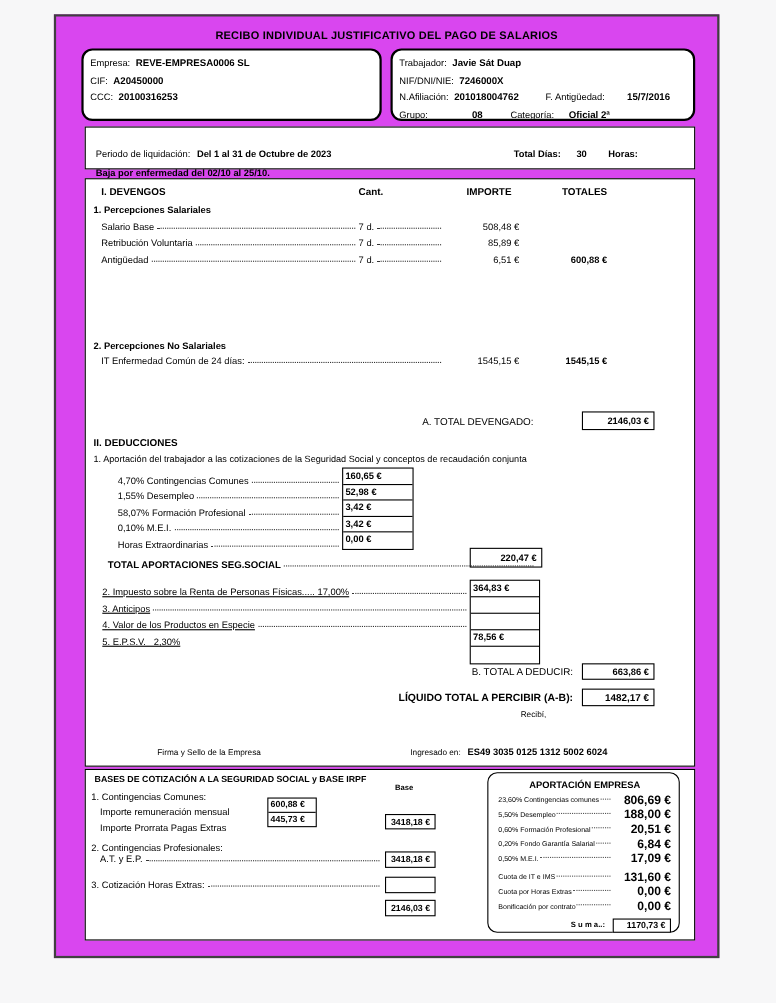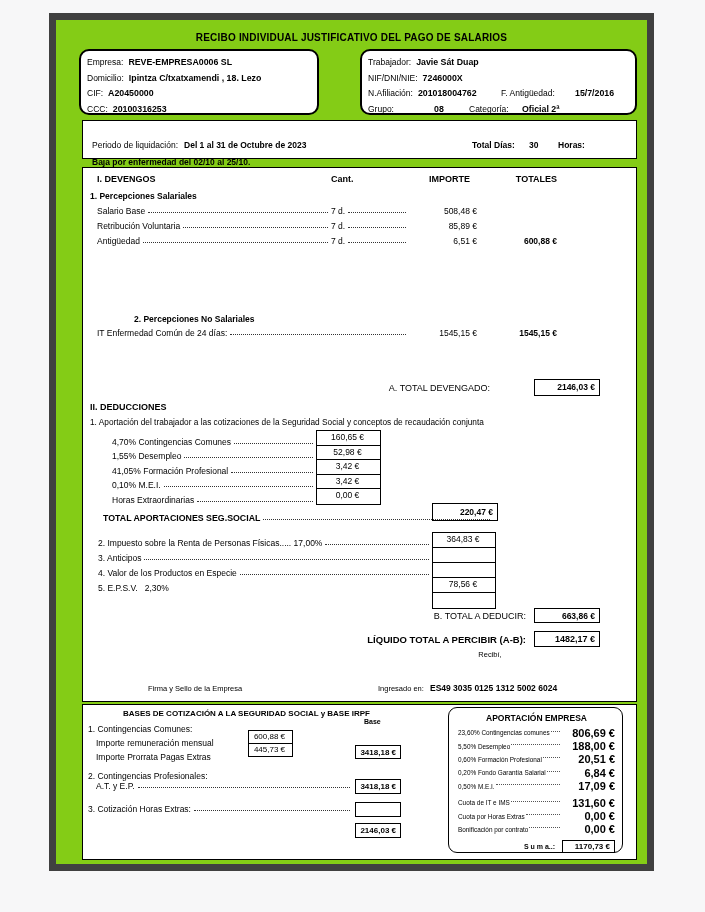--- a/index.html
+++ b/index.html
@@ -7,21 +7,21 @@
   body {
     background: #f7f7f8;
     font-family: "Liberation Sans", "DejaVu Sans", sans-serif;
     color: #000;
     position: relative;
     overflow: hidden;
     font-size: 8.5px;
   }
   .sheet {
     position: absolute; left: 49px; top: 13px; width: 605px; height: 858px;
-    background: #84cc16; border: 7px solid #404040;
+    background: #d946ef; border: 2px solid #404040;
   }
   .abs { position: absolute; }
   .b { font-weight: bold; }
   .title {
     position: absolute; left: 0; top: 12px; width: 100%;
     text-align: center; font-weight: bold; font-size: 10px; letter-spacing: .2px;
   }
   
   .hbox {
     position: absolute; top: 29px; height: 66px;
@@ -54,21 +54,21 @@
   .imp  { width: 68px; text-align: right; }
   .tot  { width: 80px; text-align: right; }
   .headrow { display: flex; align-items: flex-end; font-weight: bold; font-size: 9px; }
   .shead { position: absolute; font-weight: bold; font-size: 8.5px; }
   .vb {
     border: 1.5px solid #000; background: #fff; font-weight: bold;
     text-align: right; padding: 1px 4px 0 2px; font-size: 8.5px;
   }
   .stack { position: absolute; border: 1.5px solid #000; background: #fff; }
   .stack .cell {
-    font-weight: normal; text-align: center; padding: 1px 4px 0 2px; font-size: 8.5px;
+    font-weight: bold; text-align: left; padding: 1px 4px 0 2px; font-size: 8.5px;
     border-bottom: 1.5px solid #000;
   }
   .stack .cell:last-child { border-bottom: none; }
   .totrow { position: absolute; left: 0; width: 517px; display: flex; justify-content: flex-end; align-items: center; }
   .totrow .vb { margin-left: 8px; }
   
   .brow { display: flex; align-items: flex-end; position: absolute; }
   .aport {
     position: absolute; left: 365px; top: 2px; width: 175px; height: 146px;
     border: 1.5px solid #000; border-radius: 9px; background: #fff;
@@ -81,23 +81,22 @@
   .sumarow { display: flex; justify-content: flex-end; align-items: center; margin-top: 3.5px; }
   .small { font-size: 7.5px; }
 </style>
 </head>
 <body>
 
 <div class="sheet">
 
   <div class="title">RECIBO INDIVIDUAL JUSTIFICATIVO DEL PAGO DE SALARIOS</div>
 
-  <div class="hbox" style="left:23px; width:240px;">
+  <div class="hbox" style="left:23px; width:273px;">
     <div class="hrow"><span>Empresa:</span><span class="val">REVE-EMPRESA0006 SL</span></div>
-    <div class="hrow"><span>Domicilio:</span><span class="val">Ipintza C/txatxamendi , 18. Lezo</span></div>
     <div class="hrow"><span>CIF:</span><span class="val">A20450000</span></div>
     <div class="hrow"><span>CCC:</span><span class="val">20100316253</span></div>
   </div>
 
   <div class="hbox" style="left:304px; width:277px;">
     <div class="hrow"><span>Trabajador:</span><span class="val">Javie Sát Duap</span></div>
     <div class="hrow"><span>NIF/DNI/NIE:</span><span class="val">7246000X</span></div>
     <div class="hrow">
       <span>N.Afiliación:</span><span class="val">201018004762</span>
       <span class="abs" style="left:133px;">F. Antigüedad:</span>
@@ -159,21 +158,21 @@
           <span class="lead"></span>
         <span class="cant">
             <span>7 d.</span>
             <span class="lead"></span>
           </span>
         <span class="imp">6,51 €</span>
         <span class="tot b">600,88 €</span>
       </div>
     </div>
 
-    <div class="shead" style="left:7px; top:146px;margin-left:44px;">2. Percepciones No Salariales</div>
+    <div class="shead" style="left:7px; top:146px;">2. Percepciones No Salariales</div>
 
     <div class="abs" style="left:14px; top:155px; width:460px;">
       <div class="drow">
         <span>IT Enfermedad Común de 24 días:</span>
           <span class="lead"></span>
         <span class="imp">1545,15 €</span>
         <span class="tot b">1545,15 €</span>
       </div>
     </div>
 
@@ -188,21 +187,21 @@
     <div class="abs" style="left:29px; top:264px; width:204px;">
       <div class="drow" style="height:14.6px;">
           <span>4,70% Contingencias Comunes</span>
           <span class="lead"></span>
         </div>
       <div class="drow" style="height:14.6px;">
           <span>1,55% Desempleo</span>
           <span class="lead"></span>
         </div>
       <div class="drow" style="height:14.6px;">
-          <span>41,05% Formación Profesional</span>
+          <span>58,07% Formación Profesional</span>
           <span class="lead"></span>
         </div>
       <div class="drow" style="height:14.6px;">
           <span>0,10% M.E.I.</span>
           <span class="lead"></span>
         </div>
       <div class="drow" style="height:14.6px;">
           <span>Horas Extraordinarias</span>
           <span class="lead"></span>
         </div>
@@ -215,21 +214,21 @@
       <div class="cell" style="height:14.6px;">3,42 €</div>
       <div class="cell" style="height:14.6px;">0,00 €</div>
     </div>
 
     <div class="vb abs" style="left:349px; top:335px; width:66px; height:18px; line-height:14px;">220,47 €</div>
     <div class="abs" style="left:20px; top:345px; width:390px; display:flex; align-items:flex-end;">
       <span class="b" style="font-size:8.8px;">TOTAL APORTACIONES SEG.SOCIAL</span>
       <span class="lead"></span>
     </div>
 
-    <div class="abs" style="left:15px; top:365px; width:334px;">
+    <div class="abs" style="left:15px; top:365px; width:334px;text-decoration:underline;">
       <div class="drow">
           <span>2. Impuesto sobre la Renta de Personas Físicas..... 17,00%</span>
           <span class="lead"></span>
         </div>
       <div class="drow">
           <span>3. Anticipos</span>
           <span class="lead"></span>
         </div>
       <div class="drow">
           <span>4. Valor de los Productos en Especie</span>
@@ -264,21 +263,21 @@
     <div class="abs small" style="left:372px; top:482px; width:70px; text-align:center;">Recibí,</div>
 
     <div class="abs small" style="left:65px; top:516px;">Firma y Sello de la Empresa</div>
     <div class="abs small" style="left:295px; top:515px;">
       <span>Ingresado en:</span>
       <span class="b" style="font-size:8.5px; margin-left:4px;">ES49 3035 0125 1312 5002 6024</span>
     </div>
   </div>
 
   <div class="bbox">
-    <div class="abs b" style="left:8px; top:4px; font-size:8px;margin-left:32px;">BASES DE COTIZACIÓN A LA SEGURIDAD SOCIAL y BASE IRPF</div>
+    <div class="abs b" style="left:8px; top:4px; font-size:8px;">BASES DE COTIZACIÓN A LA SEGURIDAD SOCIAL y BASE IRPF</div>
     <div class="abs b" style="left:281px; top:13px; font-size:7px;">Base</div>
 
     <div class="abs" style="left:5px; top:19px;">1. Contingencias Comunes:</div>
     <div class="abs" style="left:13px; top:33px;">Importe remuneración mensual</div>
     <div class="abs" style="left:13px; top:47px;">Importe Prorrata Pagas Extras</div>
     <div class="stack" style="left:165px; top:25px; width:45px;">
       <div class="cell" style="height:12.7px; font-size:8px;">600,88 €</div>
       <div class="cell" style="height:12.7px; font-size:8px;">445,73 €</div>
     </div>
     <div class="vb abs" style="left:272px; top:40px; width:46px; height:14px; line-height:11px; font-size:8px;">3418,18 €</div>

